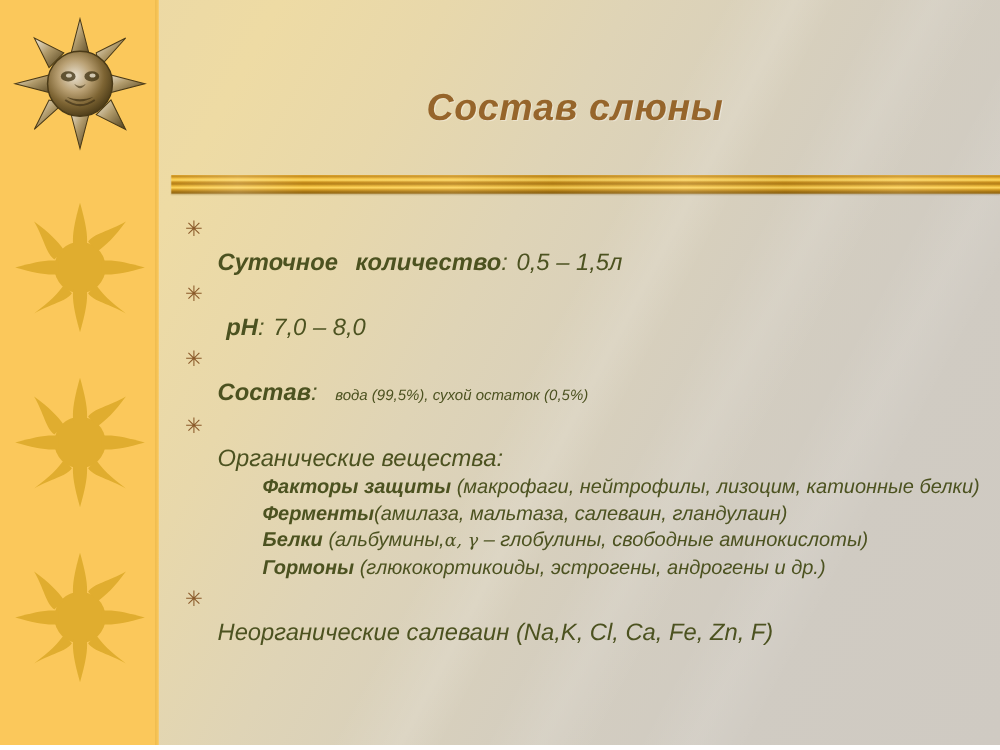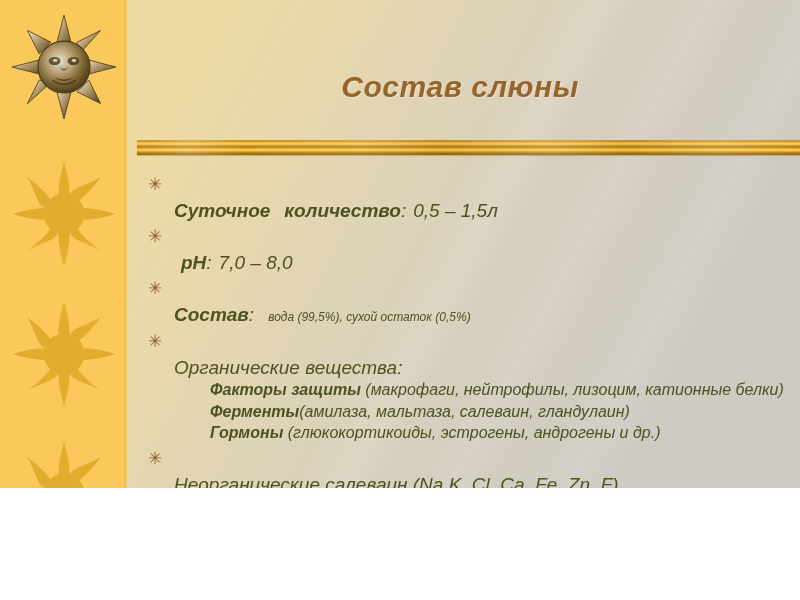--- a/index.html
+++ b/index.html
@@ -3,21 +3,21 @@
 <meta charset="utf-8">
 <style>
   html, body {
     margin: 0;
     padding: 0;
     background: #ffffff;
   }
   #slide {
     position: relative;
     width: 800px;
-    height: 488px;
+    height: 596px;
     overflow: hidden;
     font-family: "Liberation Sans", sans-serif;
     background:
       linear-gradient(118deg,
         #e8d7a8 0%,
         #ecd9a4 10%,
         #eedba4 20%,
         #e8d8ab 32%,
         #dfd4b6 45%,
         #d8d0bc 57%,
@@ -312,20 +312,25 @@
 
     <div class="sub-block">
       <div class="sub-line">
         <span class="lab">Факторы защиты</span>
         <span>(макрофаги, нейтрофилы, лизоцим, катионные белки)</span>
       </div>
       <div class="sub-line">
         <span class="lab">Ферменты</span><span>(амилаза, мальтаза, салеваин, гландулаин)</span>
       </div>
       <div class="sub-line">
+        <span class="lab">Белки</span>
+        <span>(альбумины,</span><span class="greek">α</span><span class="greek">, </span><span class="greek">γ</span>
+        <span>– глобулины, свободные аминокислоты)</span>
+      </div>
+      <div class="sub-line">
         <span class="lab">Гормоны</span>
         <span>(глюкокортикоиды, эстрогены, андрогены и др.)</span>
       </div>
     </div>
 
     <div class="bullet-row" style="margin-top:2px;">
       <div class="star-bullet">✳</div>
       <div class="bullet-text lvl1" style="max-width:520px;">Неорганические салеваин (Na,K, Cl, Ca, Fe, Zn, F)</div>
     </div>
 

